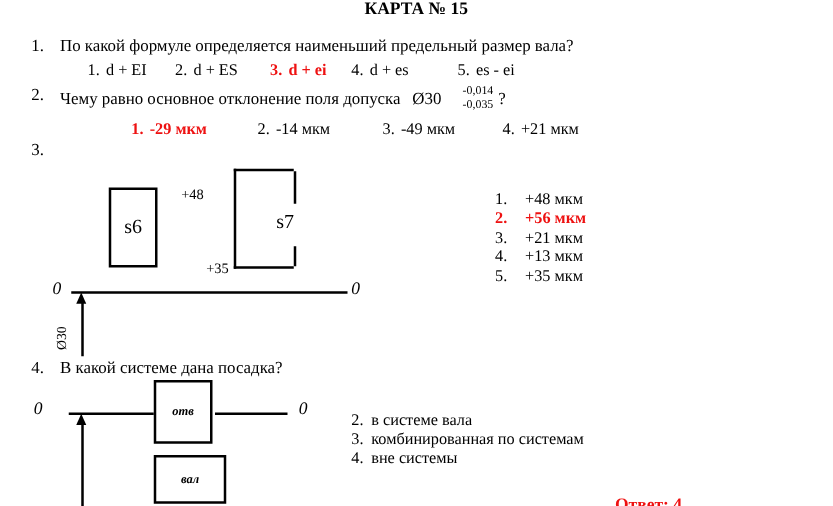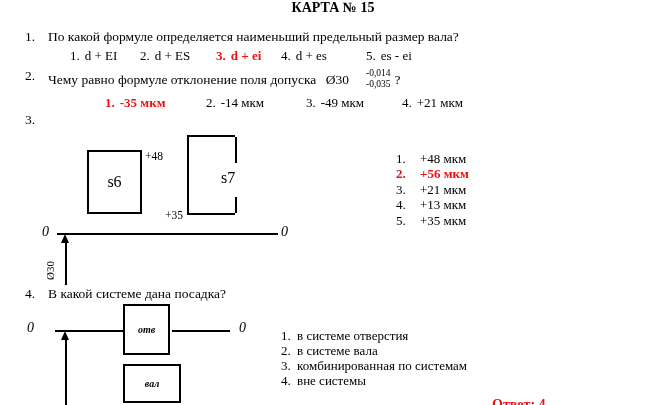--- a/index.html
+++ b/index.html
@@ -45,33 +45,33 @@
   <span class="abs qtext" style="left:48px;top:29px;">По какой формуле определяется наименьший предельный размер вала?</span>
 
   <span class="abs opt" style="left:70px;top:48px;"><span class="lbl">1.</span><span>d + EI</span></span>
   <span class="abs opt" style="left:140px;top:48px;"><span class="lbl">2.</span><span>d + ES</span></span>
   <span class="abs opt red" style="left:216px;top:48px;"><span class="lbl">3.</span><span>d + ei</span></span>
   <span class="abs opt" style="left:281px;top:48px;"><span class="lbl">4.</span><span>d + es</span></span>
   <span class="abs opt" style="left:366px;top:48px;"><span class="lbl">5.</span><span>es - ei</span></span>
 
   <span class="abs qnum" style="left:25px;top:68px;">2.</span>
   <span class="abs qtext" style="left:48px;top:68px;">
-    <span>Чему равно формуле отклонение поля допуска</span>
+    <span>Чему равно основное отклонение поля допуска</span>
     <span style="margin-left:6px;">Ø30</span><span class="devstack"><div>-0,014</div><div>-0,035</div></span><span class="qmark">?</span>
   </span>
 
-  <span class="abs opt red" style="left:105px;top:95px;"><span class="lbl">1.</span><span>-35 мкм</span></span>
+  <span class="abs opt red" style="left:105px;top:95px;"><span class="lbl">1.</span><span>-29 мкм</span></span>
   <span class="abs opt" style="left:206px;top:95px;"><span class="lbl">2.</span><span>-14 мкм</span></span>
   <span class="abs opt" style="left:306px;top:95px;"><span class="lbl">3.</span><span>-49 мкм</span></span>
   <span class="abs opt" style="left:402px;top:95px;"><span class="lbl">4.</span><span>+21 мкм</span></span>
 
   <span class="abs qnum" style="left:25px;top:112px;">3.</span>
 
   <div class="diag" style="left:0;top:130px;width:400px;height:158px;">
-    <div class="box" style="left:87px;top:20px;width:55px;height:64px;">
+    <div class="box" style="left:87px;top:20px;width:39px;height:64px;">
       <span class="s-label">s6</span>
     </div>
     <span class="devlabel" style="left:145px;top:20px;">+48</span>
     <span class="devlabel" style="left:145px;top:79px;margin-left:20px;">+35</span>
 
     <div style="position:absolute;left:187px;top:5px;width:48px;height:80px;box-sizing:border-box;border-left:2px solid #000;border-top:2px solid #000;border-bottom:2px solid #000;">
       <div class="stub" style="top:0;height:26px;"></div>
       <div class="stub" style="bottom:0;height:16px;"></div>
       <span class="s-label" style="position:absolute;left:32px;top:32px;">s7</span>
     </div>
@@ -107,21 +107,20 @@
 
     <div class="box" style="left:123px;top:64px;width:58px;height:39px;">
       <span class="boxlabel-it">вал</span>
     </div>
 
     <div class="arrowhead" style="left:61px;top:31px;"></div>
     <div class="vline" style="left:65px;top:39px;height:66px;"></div>
   </div>
 
   <div class="anslist anslist4" style="left:281px;top:316px;">
-    <div class="row"><span class="num">1.</span><span>в системе отверстия</span></div>
     <div class="row"><span class="num">2.</span><span>в системе вала</span></div>
     <div class="row"><span class="num">3.</span><span>комбинированная по системам</span></div>
     <div class="row"><span class="num">4.</span><span>вне системы</span></div>
   </div>
 
   <span class="footer-red" style="left:492px;top:397px;">Ответ: 4</span>
 
 </div>
 
 </body></html>

